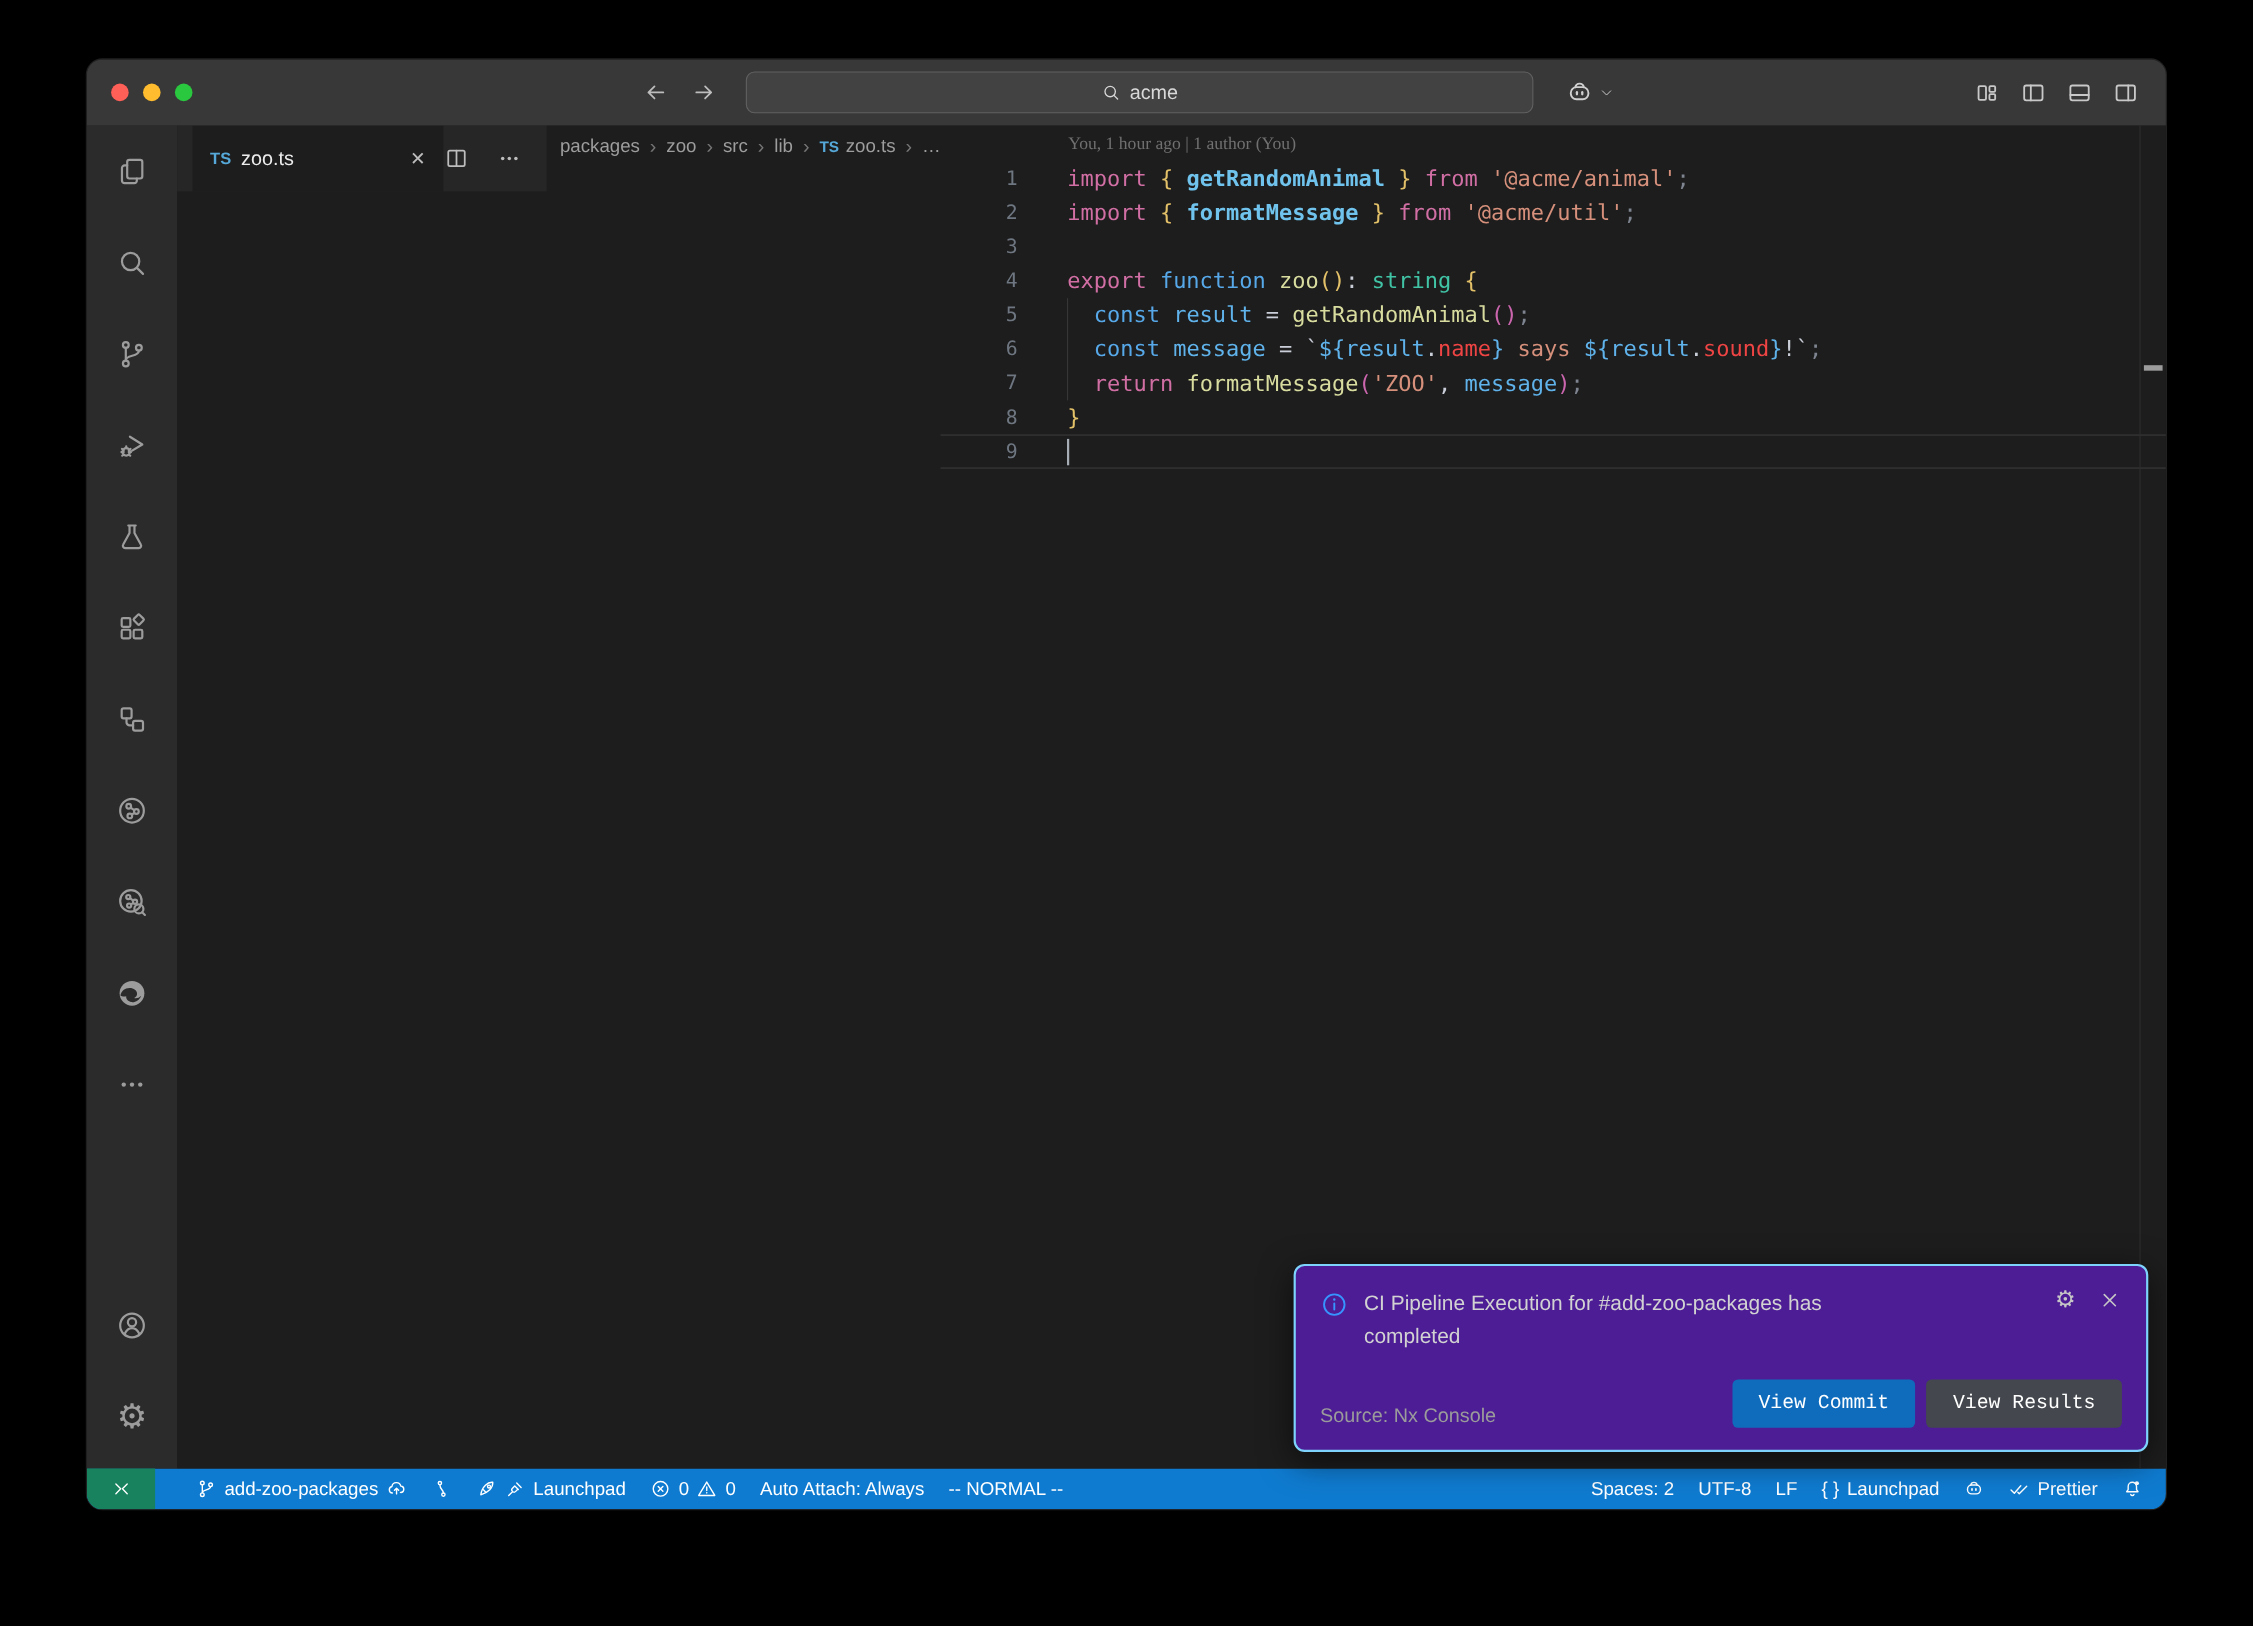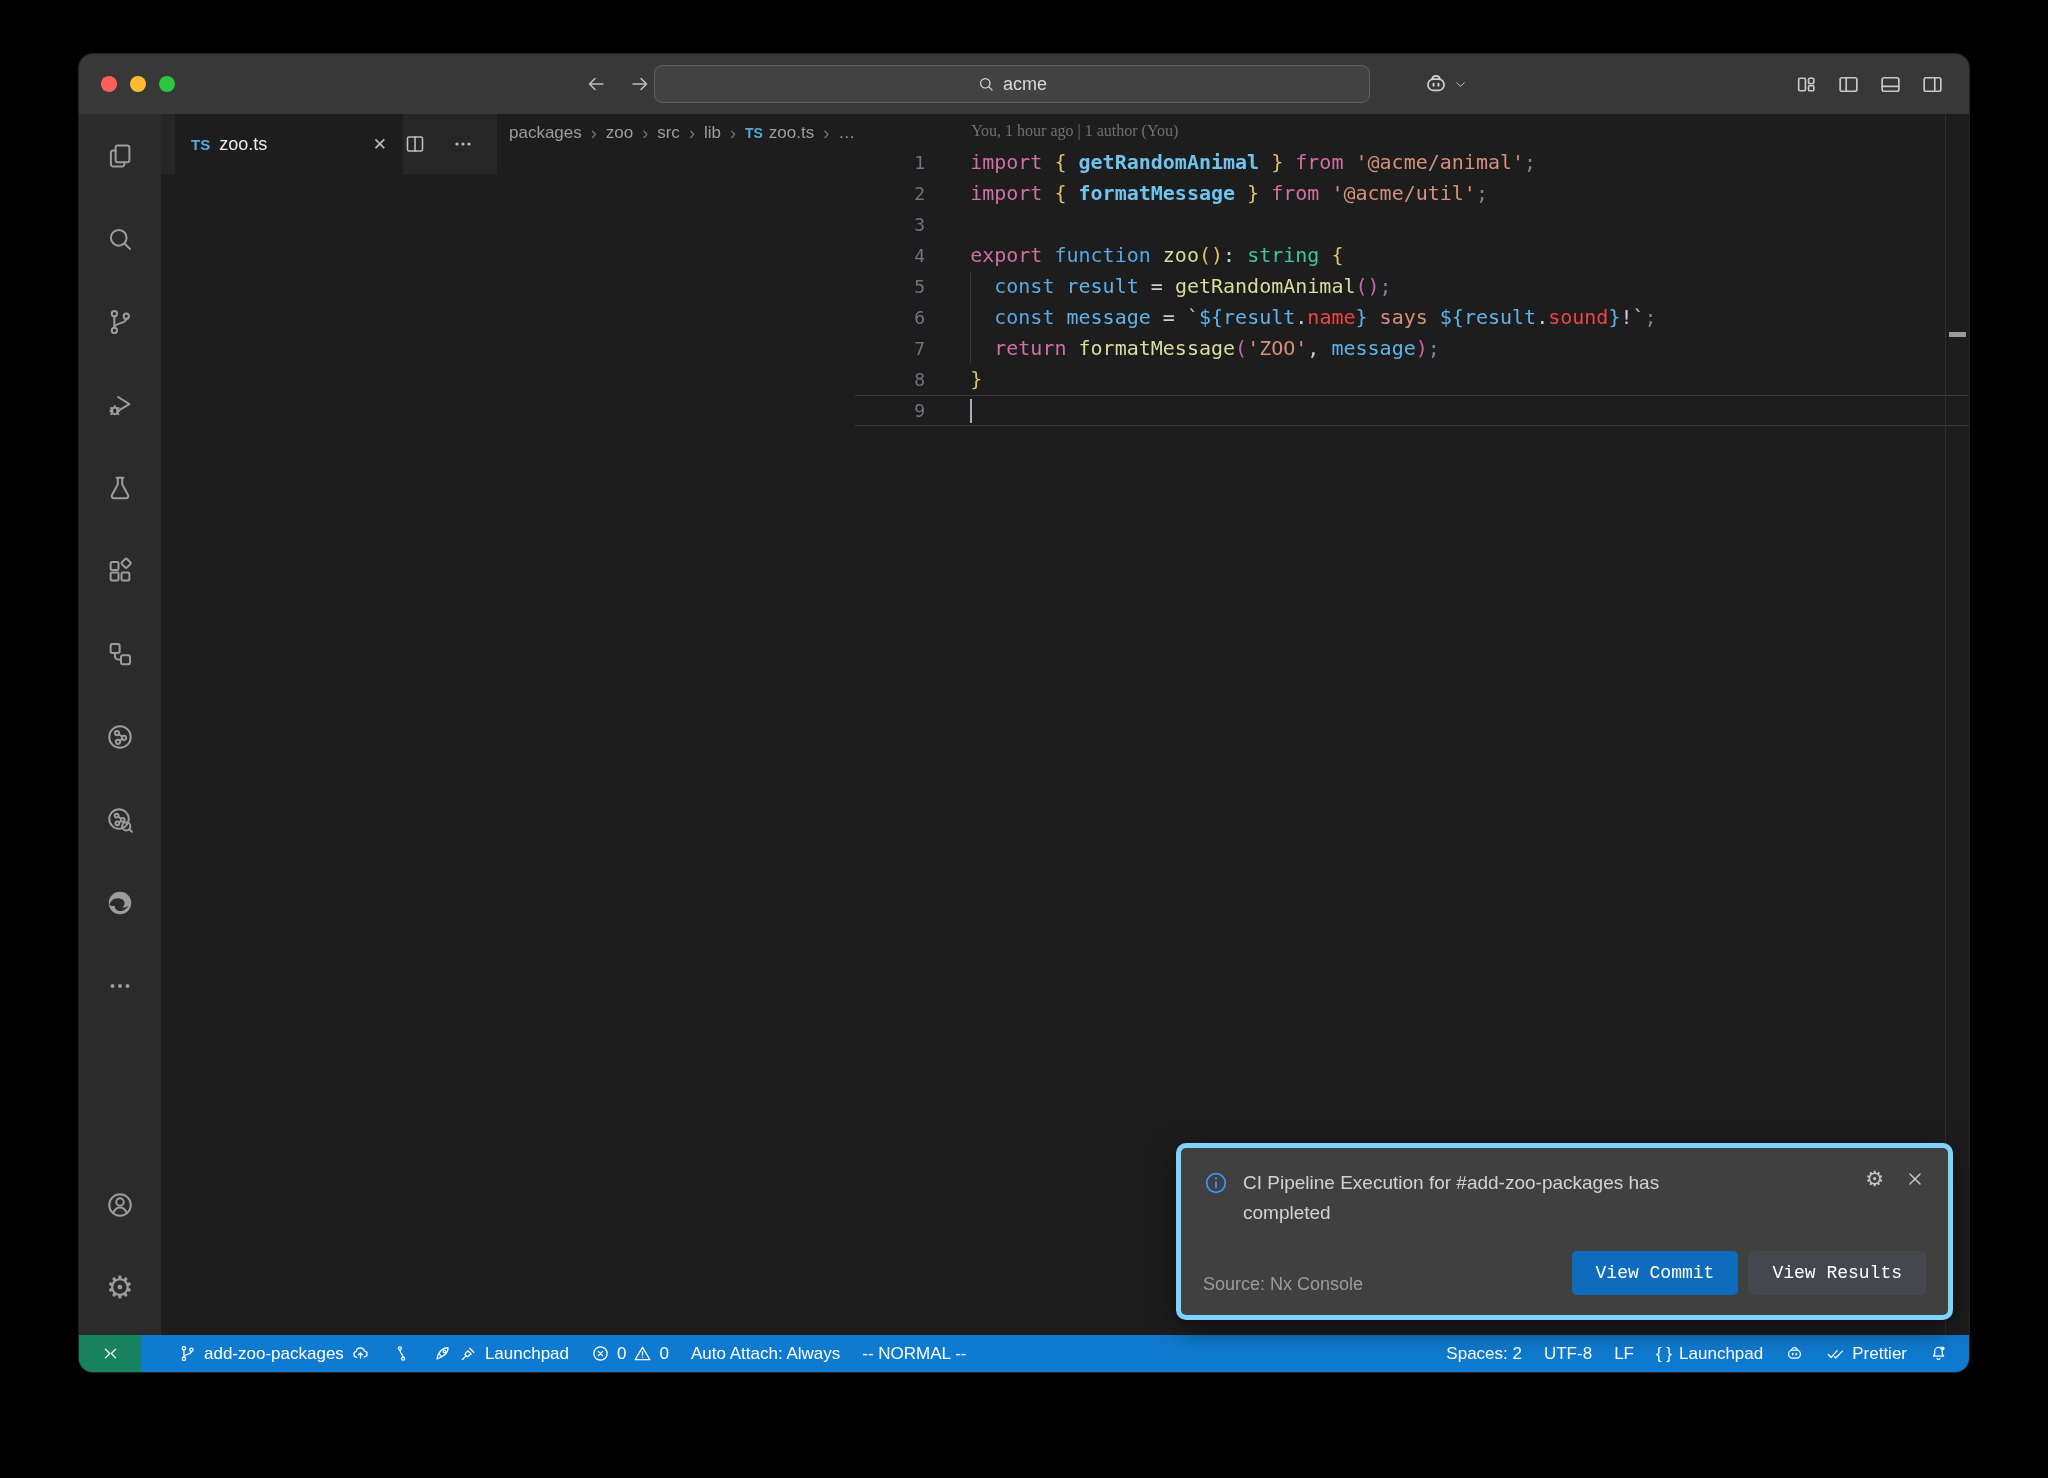--- a/index.html
+++ b/index.html
@@ -7,21 +7,21 @@
   .window{position:relative;width:1890px;height:1318px;margin:54px auto 0;background:#1d1d1d;border-radius:14px;overflow:hidden;
           box-shadow:0 0 0 1px rgba(255,255,255,.13),0 40px 100px rgba(0,0,0,.65);font-family:"Liberation Sans",sans-serif}
   svg{display:block}
   
   .titlebar{position:relative;height:60px;background:#383838}
   .traffic{position:absolute;left:22px;top:0;height:60px;display:flex;align-items:center;gap:13px}
   .tl{width:16px;height:16px;border-radius:50%}
   .tl.red{background:#FE5F57}.tl.yellow{background:#FEBC2E}.tl.green{background:#29C83F}
   .nav{position:absolute;left:505px;top:0;height:60px;display:flex;align-items:center;gap:20px;color:#BDBDBD}
   .tb-ico svg{width:24px;height:24px}
-  .command-center{position:absolute;left:575px;top:11px;width:714px;height:36px;background:#424242;border:1px solid #616161;border-radius:8px;
+  .command-center{position:absolute;left:599px;top:11px;width:714px;height:36px;background:#424242;border:1px solid #616161;border-radius:8px;
                   display:flex;align-items:center;justify-content:center;gap:8px;color:#D8D8D8;font-size:18px;cursor:pointer}
   .cc-ico svg{width:18px;height:18px}
   .copilot{position:absolute;left:1344px;top:0;height:60px;display:flex;align-items:center;gap:5px;color:#D0D0D0;cursor:pointer}
   .copilot .big svg{width:26px;height:26px}
   .copilot .tiny svg{width:13px;height:13px}
   .layouts{position:absolute;right:24px;top:0;height:60px;display:flex;align-items:center;gap:17px;color:#C8C8C8}
   .layouts .tb-ico svg{width:25px;height:25px}
   
   .main{display:flex;height:1221px}
   .activitybar{width:82px;background:#2b2b2b;display:flex;flex-direction:column;justify-content:space-between;align-items:center;padding-bottom:6px}
@@ -61,21 +61,21 @@
   .tok-semi{color:#7E8590}.tok-plain{color:#D4D4D4}
   
   .statusbar{height:37px;background:var(--status_bar,#0F7BD0);display:flex;justify-content:space-between;align-items:stretch;color:#fff;font-size:17px}
   .sb-left,.sb-right{display:flex;align-items:stretch}
   .sb-right{padding-right:10px}
   .sb-item{display:flex;align-items:center;gap:7px;padding:0 11px;cursor:pointer}
   .sb-item.remote{background:var(--remote_indicator,#17825D);width:62px;padding:0;justify-content:center;margin-right:26px}
   .sb-ico svg{width:19px;height:19px}
   
   .notifications{position:absolute;right:16px;bottom:52px;width:777px;display:flex;flex-direction:column;gap:18px;z-index:5}
-  .notif{background:#404040;border:5px solid #7dd3fc;border-radius:10px;box-shadow:0 8px 30px rgba(0,0,0,.55);padding:20px 22px;box-sizing:border-box}
+  .notif{background:#4c1d95;border:2px solid #7dd3fc;border-radius:10px;box-shadow:0 8px 30px rgba(0,0,0,.55);padding:20px 22px;box-sizing:border-box}
   .notif-row1{display:flex;gap:14px}
   .info-ico{color:var(--info_icon,#3794FF);flex:none;margin-top:2px}
   .info-ico svg{width:26px;height:26px}
   .notif-msg{color:#D2D2D2;font-size:19px;line-height:1.55;max-width:500px}
   .notif-tools{margin-left:auto;display:flex;gap:20px;color:#C6C6C6;align-items:flex-start}
   .notif-tools svg{width:22px;height:22px}
   .notif-tools .glyph{font-size:21px;line-height:1;cursor:pointer}
   .notif-row2{display:flex;align-items:flex-end;margin-top:24px}
   .notif-src{color:#9B9B9B;font-size:18px}
   .notif-btns{margin-left:auto;display:flex;gap:10px}

